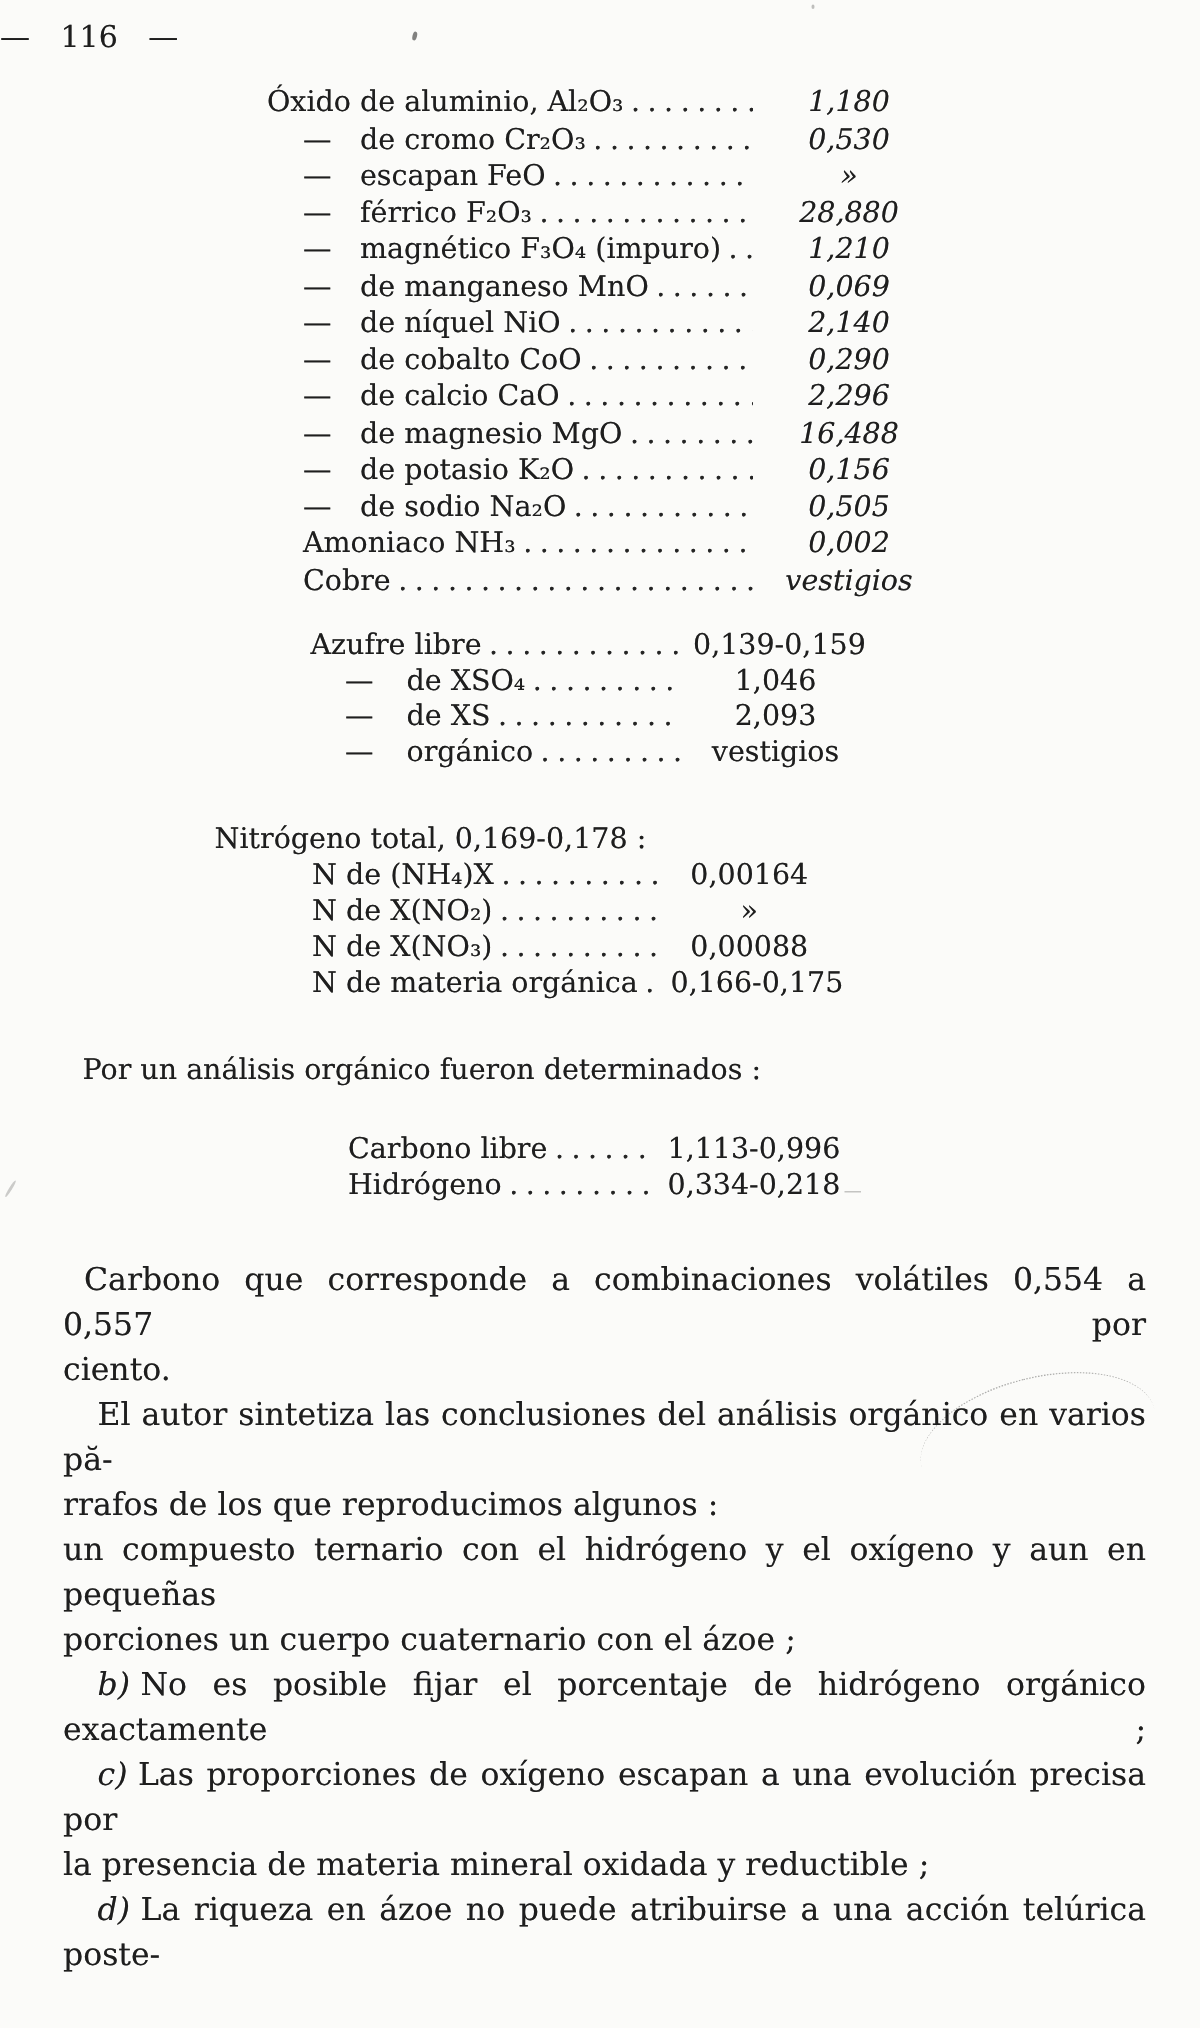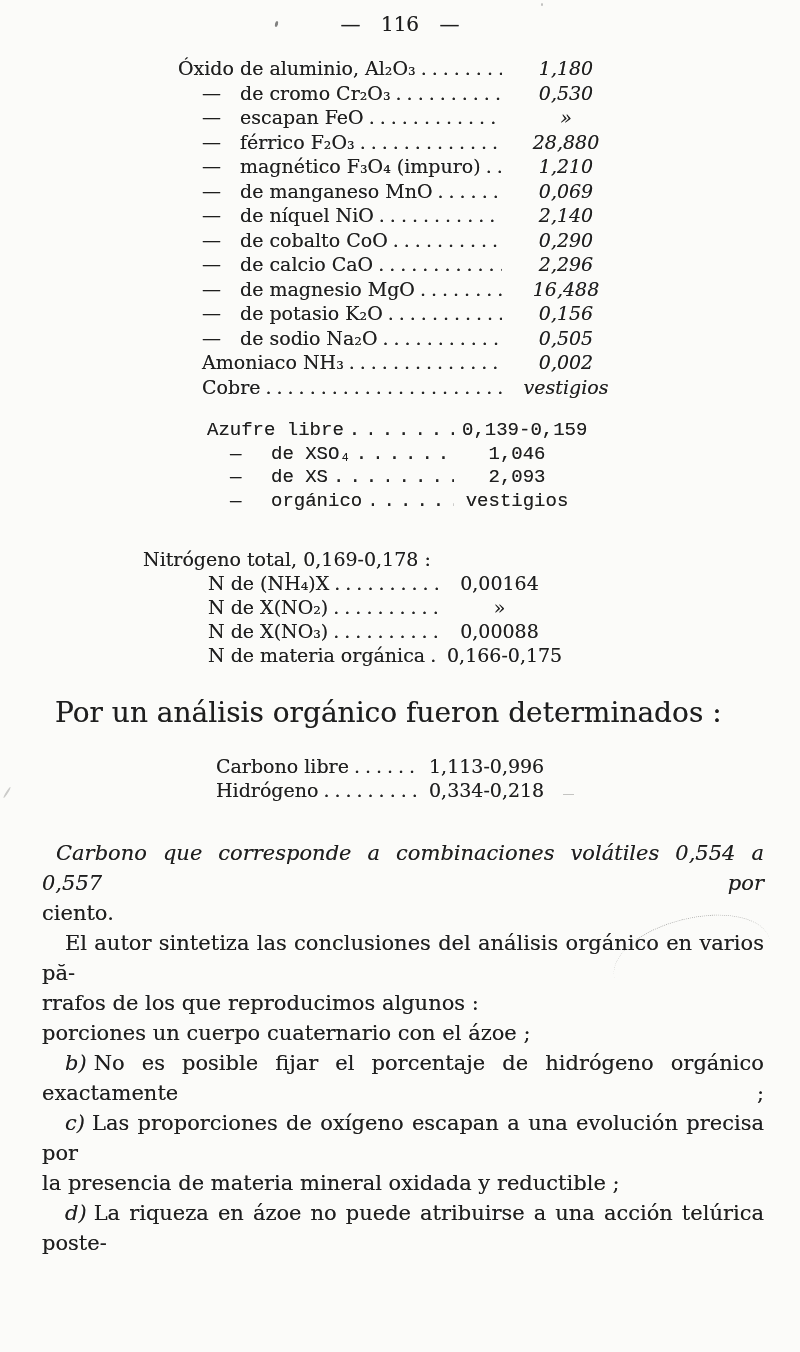--- a/index.html
+++ b/index.html
@@ -10,58 +10,58 @@
     margin:0 auto;
     background:#fbfbf9;
     font-family:"DejaVu Serif","Liberation Serif",serif;
     color:#1e1e1e;
     overflow:hidden;
     text-shadow:0 0 .4px rgba(20,20,20,.55);
   }
   
   .rhead{
     position:absolute;top:12px;left:0;width:100%;
-    text-align:center;font-size:20px;word-spacing:14px;
+    text-align:left;font-size:20px;word-spacing:14px;
   }
   
   .ltable{position:absolute;font-size:19px;}
   .trow{display:flex;align-items:flex-start;white-space:nowrap;}
   .dashcell{flex:0 0 auto;}
   .tlabel{flex:0 0 auto;}
   .leader{flex:1 1 auto;overflow:hidden;white-space:nowrap;margin-left:5px;margin-right:8px;}
   .leader::after{content:"..........................................................";letter-spacing:5px;color:#242424;}
   .tvalue{flex:0 0 auto;text-align:center;}
   
   #oxides{left:178px;top:57px;width:444px;}
   #oxides .trow{height:24.5px;}
   #oxides .dashcell{width:62px;padding-left:24px;box-sizing:border-box;}
   #oxides .nodash{padding-left:0;margin-left:24px;}
   #oxides .tvalue{width:112px;font-style:italic;}
   
   #sulfur{left:148px;top:419px;width:424px;}
   #sulfur .bhead{height:23.5px;}
-  #sulfur .trow{height:23.5px;padding-left:59px;font-family:Liberation Mono, monospace;}
+  #sulfur .trow{height:23.5px;padding-left:59px;}
   #sulfur .dashcell{width:64px;padding-left:23px;box-sizing:border-box;}
   #sulfur .tvalue{width:110px;}
   
   #nitrogen{left:143px;top:548px;width:409px;}
   #nitrogen .bhead{height:24px;}
   #nitrogen .trow{height:24px;padding-left:65px;}
   #nitrogen .tvalue{width:105px;}
   
-  #organic-intro{position:absolute;left:55px;top:700px;font-size:28px;line-height:26px;}
-  #organic{left:216px;top:755px;width:325px;}
+  #organic-intro{position:absolute;left:55px;top:700px;font-size:19px;line-height:26px;}
+  #organic{left:232px;top:755px;width:325px;}
   #organic .trow{height:24px;}
   #organic .tvalue{width:112px;}
   
   #bodytext{position:absolute;left:42px;top:838px;width:722px;font-size:21px;}
   .bline{line-height:30px;text-align:justify;}
   .bline.jl{text-align-last:justify;}
   .bline.last{text-align-last:auto;}
-  .ind1{text-indent:14px;font-style:italic;}
+  .ind1{text-indent:14px;}
   .ind2{text-indent:23px;}
   .pmk{font-style:italic;margin-right:7px;}
   
   .speck{position:absolute;background:rgba(30,30,30,.55);border-radius:50%;}
   #speck1{left:275px;top:21px;width:3px;height:6px;transform:rotate(14deg);}
   #speck2{left:541px;top:3px;width:2px;height:3px;opacity:.5;}
   #speck3{left:563px;top:794px;width:11px;height:1px;border-radius:0;opacity:.45;}
   #speck4{left:6px;top:786px;width:2px;height:13px;transform:rotate(32deg);opacity:.4;}
   #scratch{
     position:absolute;left:612px;top:918px;width:160px;height:80px;
@@ -225,20 +225,21 @@
     </div>
   </div>
 
   <div id="bodytext">
     <div class="bline jl ind1">Carbono que corresponde a combinaciones volátiles 0,554 a 0,557 por</div>
     <div class="bline last">ciento.</div>
 
     <div class="bline jl ind2">El autor sintetiza las conclusiones del análisis orgánico en varios pă-</div>
     <div class="bline last">rrafos de los que reproducimos algunos :</div>
 
+    <div class="bline jl">un compuesto ternario con el hidrógeno y el oxígeno y aun en pequeñas</div>
     <div class="bline last">porciones un cuerpo cuaternario con el ázoe ;</div>
 
     <div class="bline jl ind2"><i class="pmk">b)</i><span>No es posible fijar el porcentaje de hidrógeno orgánico exactamente ;</span></div>
 
     <div class="bline jl ind2"><i class="pmk">c)</i><span>Las proporciones de oxígeno escapan a una evolución precisa por</span></div>
     <div class="bline last">la presencia de materia mineral oxidada y reductible ;</div>
 
     <div class="bline jl ind2"><i class="pmk">d)</i><span>La riqueza en ázoe no puede atribuirse a una acción telúrica poste-</span></div>
 
   </div>

